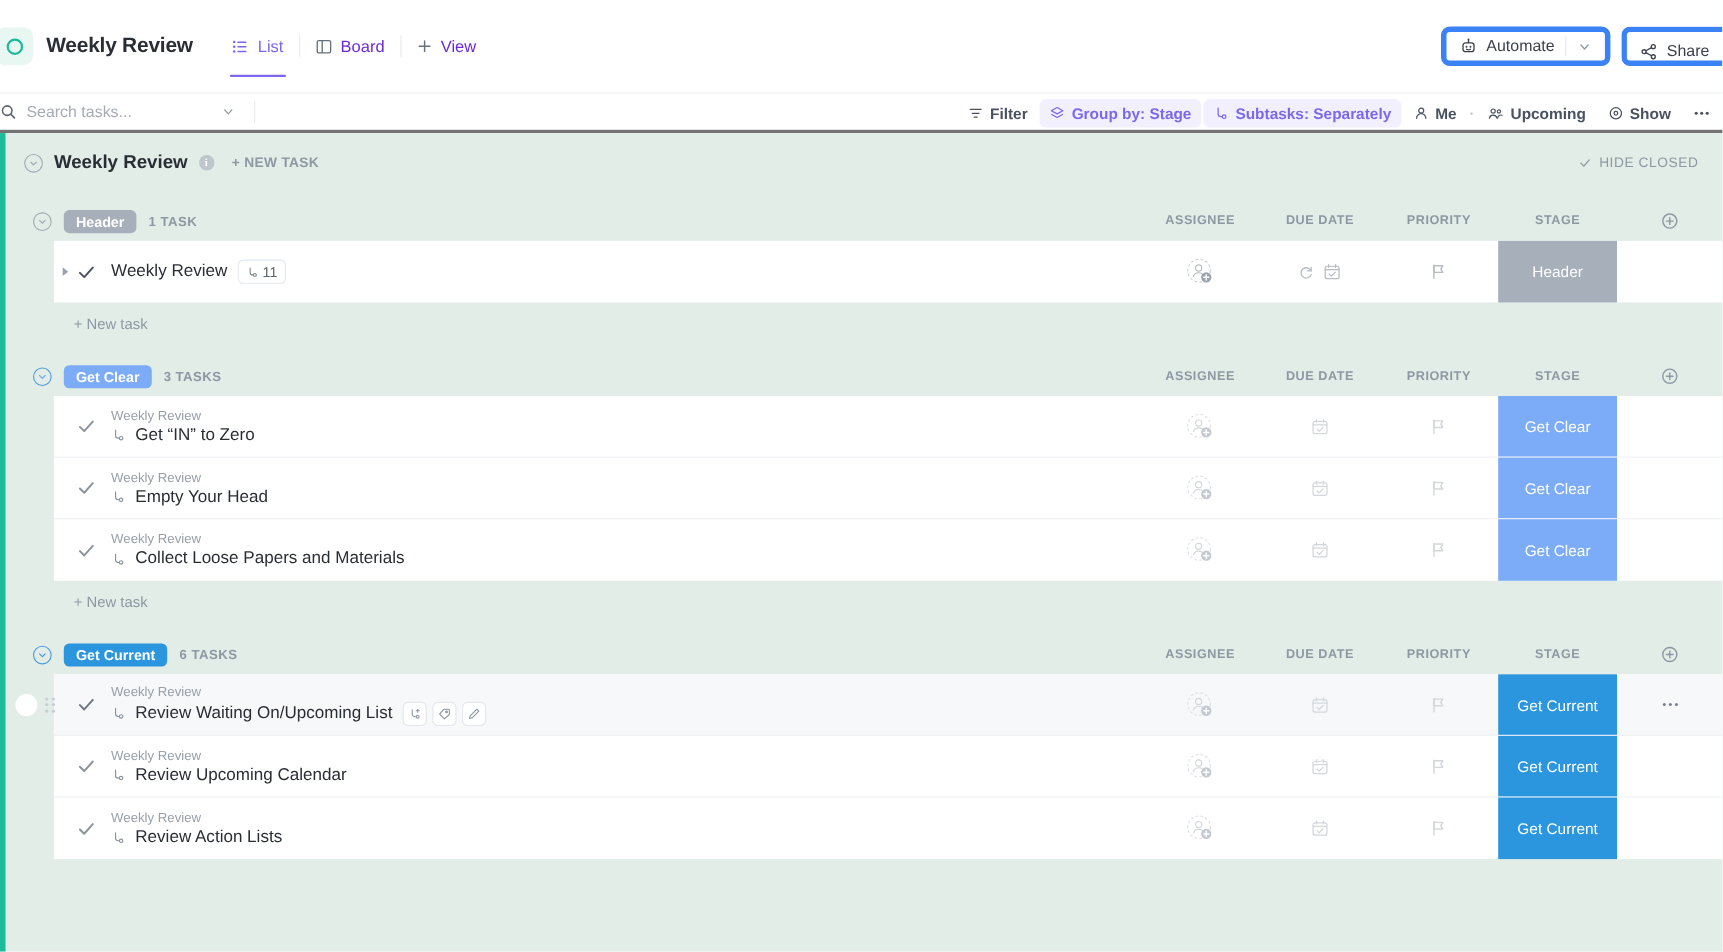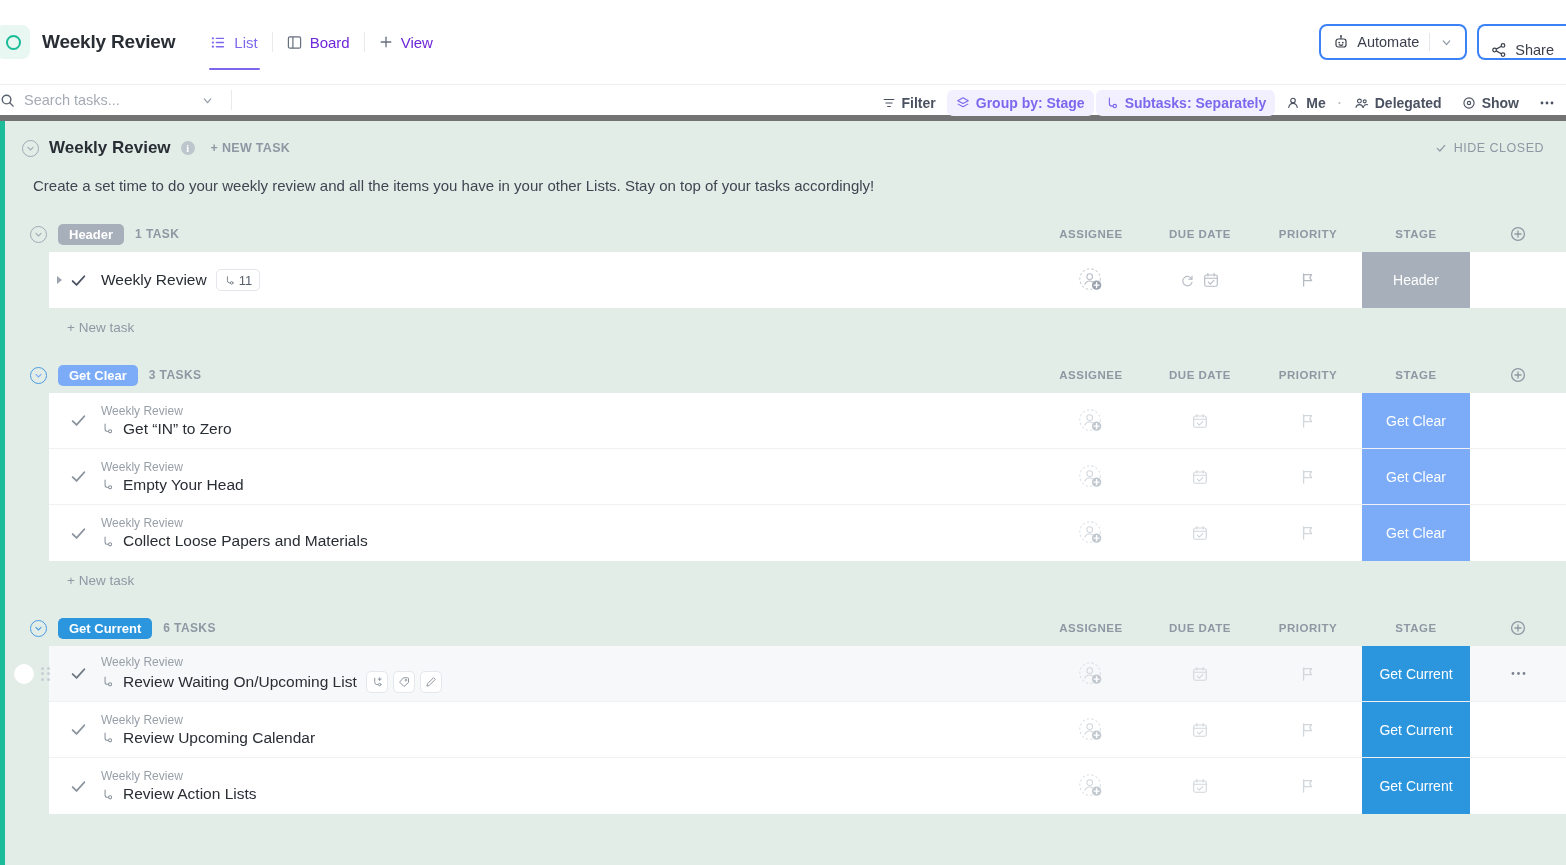--- a/index.html
+++ b/index.html
@@ -67,36 +67,36 @@
 
   .topbar-right {
     position: absolute;
     right: 0; top: 50%;
     transform: translateY(-50%);
     display: flex; align-items: center; gap: 10px;
   }
   .pill-btn {
     display: flex; align-items: center; gap: 8px;
     height: 36px; padding: 0 12px;
-    border: 2px solid #3b82f6;
+    border: 5px solid #3b82f6;
     border-radius: 8px;
     font-size: 14.5px;
     color: #3A3F4B;
     background: #fff;
     cursor: pointer;
     white-space: nowrap;
   }
   .pill-btn .divider { width: 1px; height: 18px; background: #E4E7EC; margin: 0 2px; }
   .pill-btn.share { border-radius: 8px 0 0 8px; border-right: none; align-items: flex-end; }
 
   
   .toolbar {
     height: 36px;
     display: flex; align-items: center;
-    border-bottom: 6px solid #737373;
+    border-bottom: 3px solid #737373;
     position: relative;
   }
   .search-wrap {
     display: flex; align-items: center; gap: 9px;
     padding-left: 0px;
     width: 232px;
     height: 36px;
   }
   .search-input {
     border: none; outline: none;
@@ -439,21 +439,21 @@
 
     <div class="tb-item">
       <span class="icon">
         <svg width="15" height="15" viewBox="0 0 18 16" fill="none" stroke="#4A5160" stroke-width="1.3">
           <circle cx="6.5" cy="5" r="2.3"></circle>
             <path d="M2.4 12.6 a4.2 4.2 0 0 1 8.2 0" stroke-linecap="round"></path>
           <circle cx="12.8" cy="5.4" r="1.8"></circle>
             <path d="M11.4 12.6 a3.6 3.6 0 0 1 4.9 -3.1" stroke-linecap="round"></path>
         </svg>
       </span>
-      <span>Delegated</span>
+      <span>Upcoming</span>
     </div>
 
     <div class="tb-item">
       <span class="icon">
         <svg width="14" height="14" viewBox="0 0 16 16" fill="none" stroke="#4A5160" stroke-width="1.3">
           <circle cx="8" cy="8" r="5.8"></circle>
             <circle cx="8" cy="8" r="1.9"></circle>
         </svg>
       </span>
       <span>Show</span>
@@ -485,21 +485,20 @@
     <div class="hide-closed">
       <span class="icon">
         <svg width="12" height="12" viewBox="0 0 16 16" fill="none" stroke="#8D98A3" stroke-width="1.6" stroke-linecap="round" stroke-linejoin="round">
           <polyline points="3,8.5 6.5,12 13,4.5"></polyline>
         </svg>
       </span>
       <span>HIDE CLOSED</span>
     </div>
   </div>
 
-  <div class="list-desc">Create a set time to do your weekly review and all the items you have in your other Lists. Stay on top of your tasks accordingly!</div>
 
   <div class="group group-wrap">
     <div class="group-head">
       <div class="caret-circle">
         <svg width="9" height="9" viewBox="0 0 16 16" fill="none" stroke="#9FAAB4" stroke-width="2" stroke-linecap="round">
           <polyline points="3.5,6 8,10.5 12.5,6"></polyline>
         </svg>
       </div>
       <div class="stage-badge" style="background:#A7AFBA">Header</div>
       <div class="task-count">1 TASK</div>

